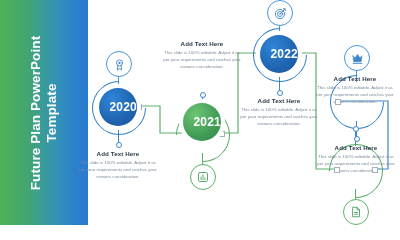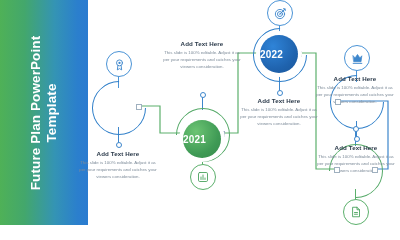--- a/index.html
+++ b/index.html
@@ -44,23 +44,23 @@
     position:absolute;left:88px;top:0;
     width:312px;height:225px;
   }
   #links{position:absolute;left:0;top:0;width:312px;height:225px;}
 
   
   .node{
     position:absolute;
     width:38px;height:38px;
     border-radius:50%;
-    display:flex;align-items:center;justify-content:flex-start;
+    display:flex;align-items:center;justify-content:flex-end;
     color:#ffffff;
-    font-size:10px;
+    font-size:12px;
     font-weight:bold;
     letter-spacing:.2px;
     box-shadow:0 0 0 4px #ffffff;
     z-index:6;
   }
   .node.blue{
     background:radial-gradient(circle at 34% 30%,#2f84d8 0%,#1f63ae 62%,#1a5699 100%);
   }
   .node.green{
     background:radial-gradient(circle at 34% 30%,#6cc473 0%,#3f9a55 62%,#368a4b 100%);
@@ -167,30 +167,33 @@
 
     <div class="stem" style="left:30px;top:74px;height:14px;"></div>
     <div class="icon-bubble" style="left:18px;top:51px;">
       <svg width="13" height="13" viewBox="0 0 24 24" fill="none" stroke="#3d86cc" stroke-width="1.7" stroke-linecap="round" stroke-linejoin="round">
         <circle cx="12" cy="9" r="5.5"></circle>
         <circle cx="12" cy="9" r="2.1" fill="#3d86cc" stroke="none"></circle>
         <path d="M9 14.2 L8 22 L12 19.6 L16 22 L15 14.2"></path>
       </svg>
     </div>
     <div class="ring" style="left:4px;top:81px;"></div>
+    <div class="node blue" style="left:11px;top:88px;">
+      <span>2020</span>
+    </div>
 
     <div class="lead" style="left:30px;top:127px;height:17px;"></div>
     <div class="dot" style="left:28px;top:142px;"></div>
     <div class="txt" style="left:-9px;top:150px;">
       <h4>Add Text Here</h4>
       <p>This slide is 100% editable. Adjust it as per your requirements and catches your viewers consideration.</p>
     </div>
 
     <div class="ring green" style="left:88px;top:108px;transform:rotate(135deg);"></div>
-    <div class="node green" style="left:95px;top:120px;">
+    <div class="node green" style="left:95px;top:103px;">
       <span>2021</span>
     </div>
 
     <div class="stem green" style="left:114px;top:153px;height:12px;"></div>
     <div class="icon-bubble green" style="left:102px;top:164px;">
       <svg width="12" height="12" viewBox="0 0 24 24" fill="none" stroke="#4ba35d" stroke-width="1.8" stroke-linecap="round" stroke-linejoin="round">
         <rect x="3" y="3" width="18" height="18" rx="2.5"></rect>
         <line x1="8" y1="17" x2="8" y2="12"></line>
         <line x1="12" y1="17" x2="12" y2="8"></line>
         <line x1="16" y1="17" x2="16" y2="14"></line>

